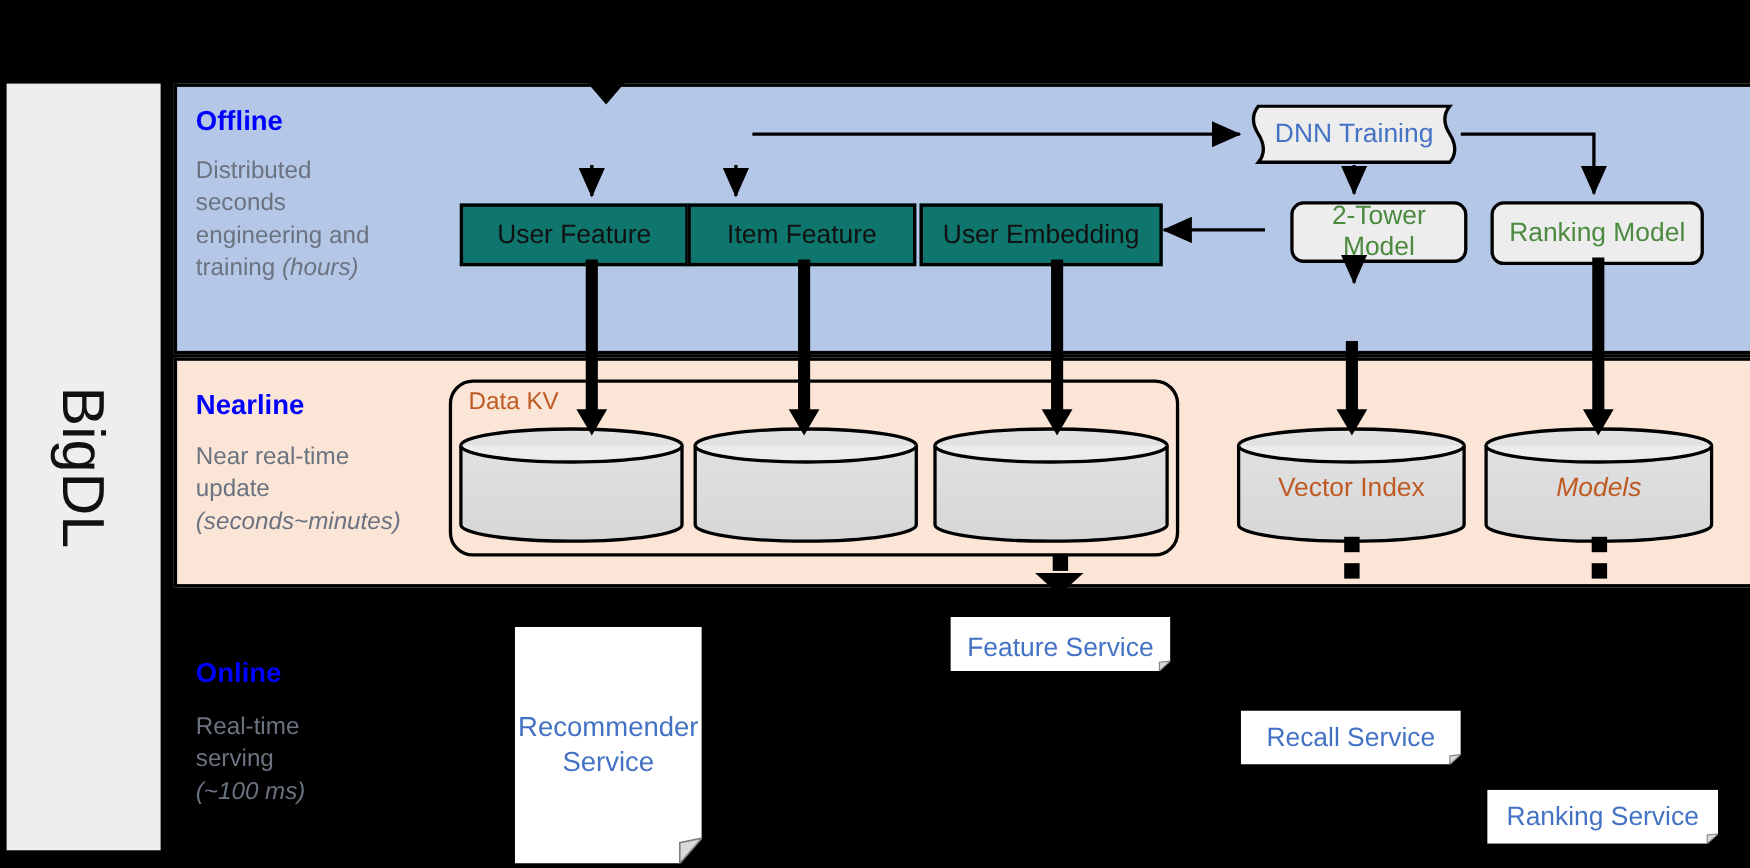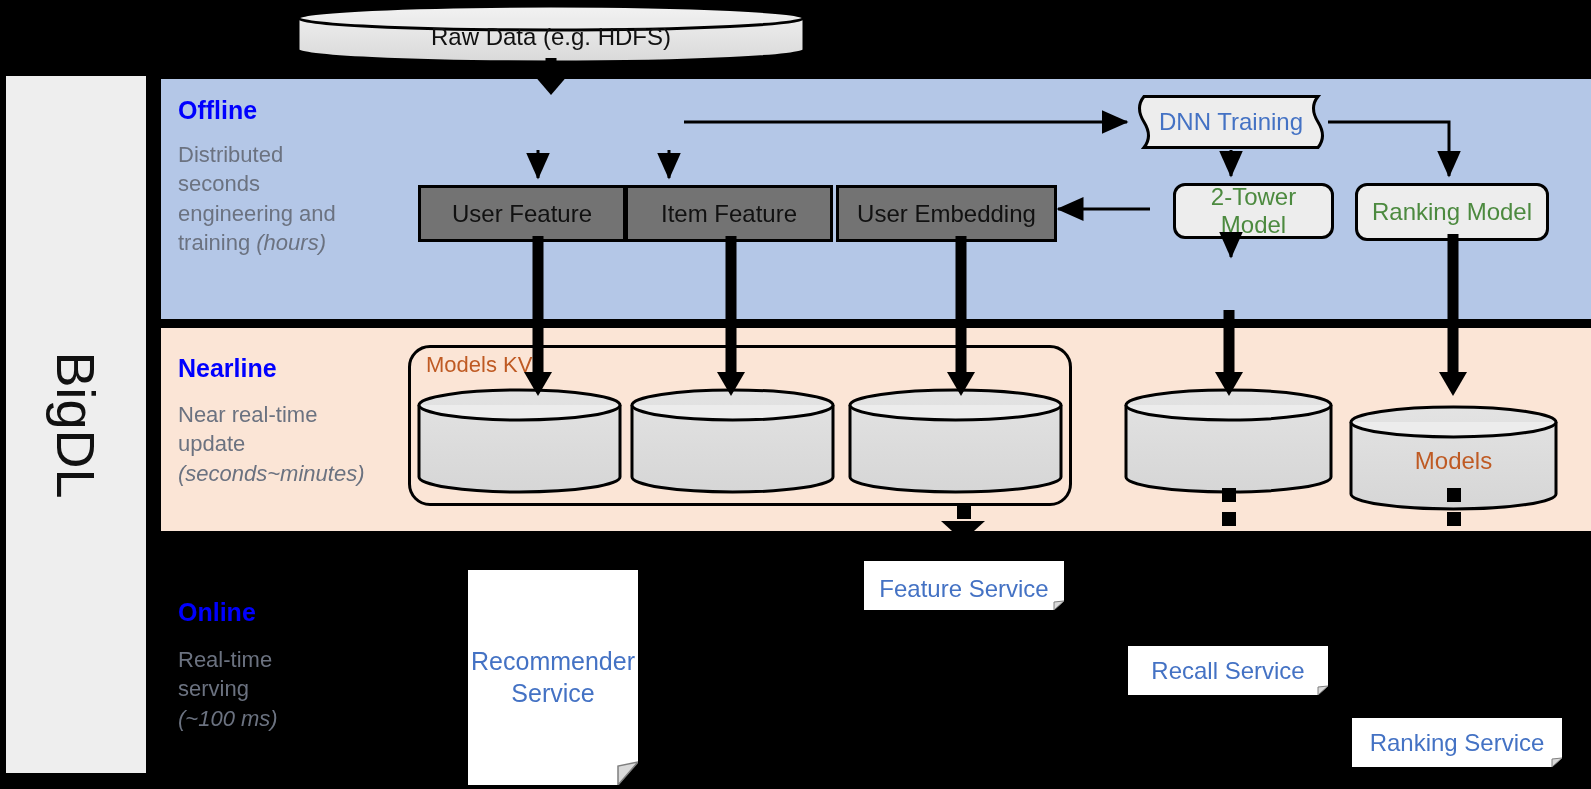--- a/index.html
+++ b/index.html
@@ -20,21 +20,21 @@
   .band-online{left:158px;top:537px;width:1433px;height:252px;background:#000;}
 
   .band-title{position:absolute;color:#0000ff;font-size:25px;font-weight:bold;}
   .band-sub{position:absolute;color:#6b7280;font-size:22px;line-height:1.33;}
   .band-sub .ital{font-style:italic;}
   .band-sub.online{color:#6b7280;}
 
   
   .node{position:absolute;display:flex;align-items:center;justify-content:center;text-align:center;}
 
-  .gray-box{background:#737373;border:3px solid #000;color:#111;font-size:24px;}
+  .gray-box{background:#0f766e;border:3px solid #000;color:#111;font-size:24px;}
   .proc-box{background:#ededed;color:#4472c4;font-size:24px;border:3px solid #000;}
   .proc-green{color:#4c8a3f;}
   .cut-wrap{position:absolute;}
   .cut-wrap svg{position:absolute;left:0;top:0;}
   .cut-label{position:absolute;inset:0;display:flex;align-items:center;justify-content:center;
              font-size:24px;color:#4472c4;}
 
   .rounded-box{border-radius:12px;}
 
   
@@ -85,33 +85,20 @@
     <div class="ital">(seconds~minutes)</div>
   </div>
 
   <div class="band-title" style="left:178px;top:598px;">Online</div>
   <div class="band-sub online" style="left:178px;top:645px;width:230px;">
     <div>Real-time</div>
     <div>serving</div>
     <div class="ital">(~100 ms)</div>
   </div>
 
-  <div class="cyl" style="left:296px;top:4px;width:510px;height:60px;">
-    <svg width="510" height="60" viewBox="0 0 510 60">
-      <defs>
-        <linearGradient id="cylg1" x1="0" y1="0" x2="0" y2="1">
-          <stop offset="0%" stop-color="#f2f2f2"></stop>
-            <stop offset="100%" stop-color="#d9d9d9"></stop>
-        </linearGradient>
-      </defs>
-      <path d="M2,14 a253,12 0 0,1 506,0 L508,46 a253,12 0 0,1 -506,0 Z" fill="url(#cylg1)" stroke="#000" stroke-width="3"></path>
-      <path d="M2,14 a253,12 0 0,0 506,0" fill="#ececec" stroke="#000" stroke-width="3"></path>
-    </svg>
-    <div class="cyl-label" style="color:#111;">Raw Data (e.g. HDFS)</div>
-  </div>
 
 
   <div class="cut-wrap" style="left:1134px;top:95px;width:194px;height:54px;">
     <svg width="194" height="54" viewBox="0 0 194 54">
       <path d="M10,1.5 L184,1.5 q-9,11 0,25.5 q9,14.5 0,25.5 L10,52.5 q9,-11 0,-25.5 q-9,-14.5 0,-25.5 Z" fill="#ededed" stroke="#000" stroke-width="3"></path>
     </svg>
     <div class="cut-label">DNN Training</div>
   </div>
 
   <div class="node gray-box" style="left:418px;top:185px;width:202px;height:51px;">
@@ -125,21 +112,21 @@
   </div>
 
   <div class="node proc-box proc-green rounded-box" style="left:1153px;top:183px;width:155px;height:50px;margin-left:20px;">
     <span>2-Tower Model</span>
   </div>
   <div class="node proc-box proc-green rounded-box" style="left:1355px;top:183px;width:188px;height:52px;">
     <span>Ranking Model</span>
   </div>
 
   <div class="abs redis-box"></div>
-  <div class="redis-label">Models KV</div>
+  <div class="redis-label">Data KV</div>
 
   <div class="cyl" style="left:417px;top:388px;width:205px;height:106px;">
     <svg width="205" height="106" viewBox="0 0 205 106">
       <defs>
           <linearGradient id="cg2" x1="0" y1="0" x2="0" y2="1">
             <stop offset="0%" stop-color="#e3e3e3"></stop>
             <stop offset="100%" stop-color="#d6d6d6"></stop>
           </linearGradient>
         </defs>
       <path d="M2,17 a100.5,15 0 0,1 201,0 L203,89 a100.5,15 0 0,1 -201,0 Z" fill="url(#cg2)" stroke="#000" stroke-width="3"></path>
@@ -160,23 +147,24 @@
       <path d="M2,17 a105.5,15 0 0,0 211,0" fill="#ececec" stroke="#000" stroke-width="3"></path>
     </svg>
     <div class="cyl-label" style="color:#bf5a23;"></div>
   </div>
 
   <div class="cyl" style="left:1124px;top:388px;width:209px;height:106px;">
     <svg width="209" height="106" viewBox="0 0 209 106">
       <path d="M2,17 a102.5,15 0 0,1 205,0 L207,89 a102.5,15 0 0,1 -205,0 Z" fill="url(#cg2)" stroke="#000" stroke-width="3"></path>
       <path d="M2,17 a102.5,15 0 0,0 205,0" fill="#ececec" stroke="#000" stroke-width="3"></path>
     </svg>
-  </div>
-
-  <div class="cyl" style="left:1349px;top:405px;width:209px;height:106px;">
+    <div class="cyl-label" style="color:#bf5a23;">Vector Index</div>
+  </div>
+
+  <div class="cyl" style="left:1349px;top:388px;width:209px;height:106px;font-style:italic;">
     <svg width="209" height="106" viewBox="0 0 209 106">
       <path d="M2,17 a102.5,15 0 0,1 205,0 L207,89 a102.5,15 0 0,1 -205,0 Z" fill="url(#cg2)" stroke="#000" stroke-width="3"></path>
       <path d="M2,17 a102.5,15 0 0,0 205,0" fill="#ececec" stroke="#000" stroke-width="3"></path>
     </svg>
     <div class="cyl-label" style="color:#bf5a23;">Models</div>
   </div>
 
   <div class="docbox" style="left:468px;top:570px;width:170px;height:215px;">
     <svg width="170" height="215" viewBox="0 0 170 215">
       <path d="M0,0 L170,0 L170,192 L150,215 L0,215 Z" fill="#ffffff"></path>

